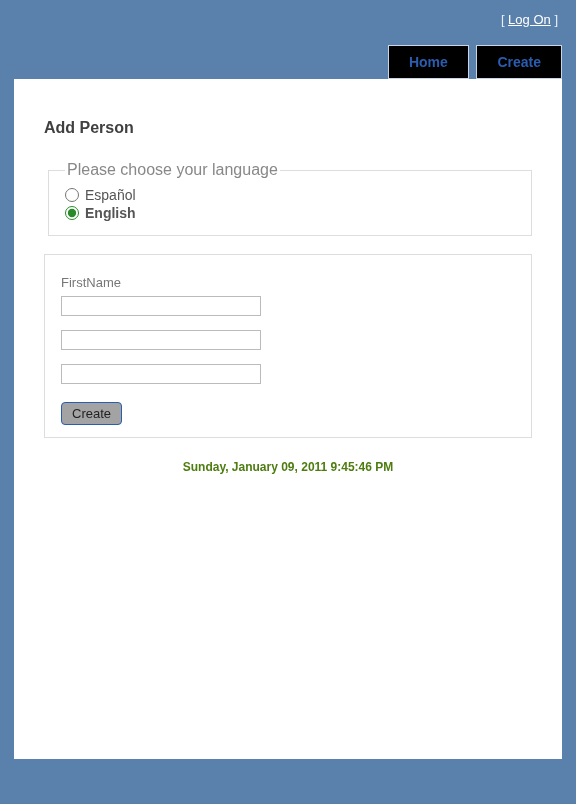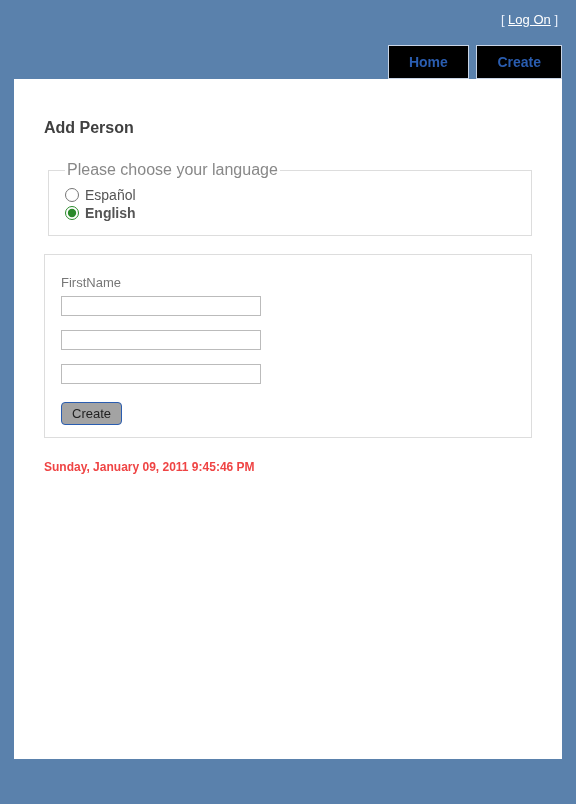--- a/index.html
+++ b/index.html
@@ -95,24 +95,25 @@
     .submit-row input[type=submit] {
       background: #a3a3a3;
       border: 1px solid #2a5db0;
       border-radius: 4px;
       padding: 3px 10px;
       font-size: 13px;
       color: #222;
       cursor: pointer;
     }
     .footer {
-      color: #ef4444;
+      color: #4d7c0f;
       font-size: 12px;
       font-weight: bold;
       margin-top: 22px;
+      text-align: center;
     }
   </style>
 </head>
 <body>
 
 <div class="topbar">
   [ <a href="#">Log On</a> ]
 </div>
 
 <div class="navtabs">

